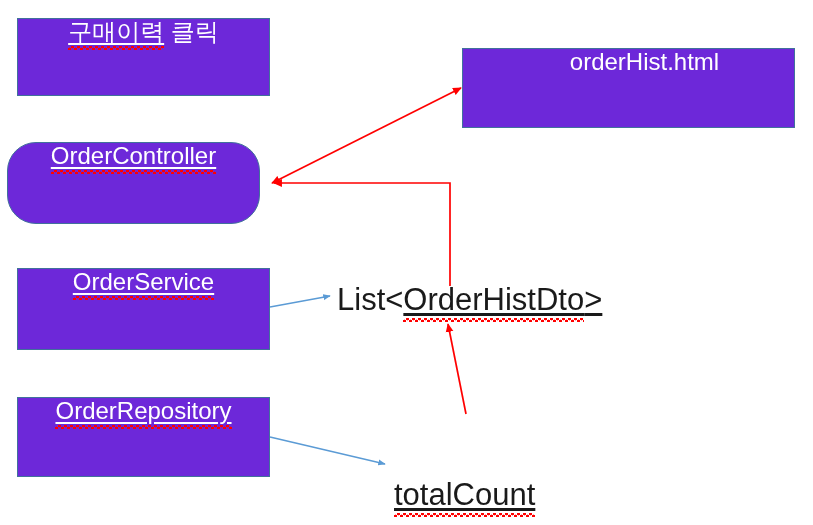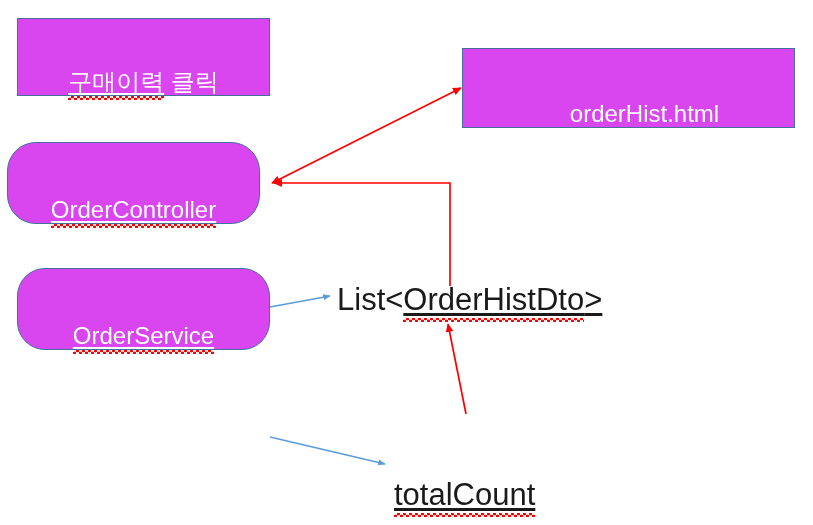--- a/index.html
+++ b/index.html
@@ -11,24 +11,24 @@
     position: relative;
     width: 813px;
     height: 525px;
     background: #ffffff;
     overflow: hidden;
     font-family: "Liberation Sans", sans-serif;
   }
   .node-box {
     position: absolute;
     box-sizing: border-box;
-    background: #d946ef;
+    background: #6d28d9;
     border: 1px solid #41719C;
     display: flex;
-    align-items: flex-end;
+    align-items: flex-start;
     justify-content: center;
   }
   .node-label {
     color: #ffffff;
     font-size: 24px;
     line-height: 1.1;
     white-space: nowrap;
     text-align: center;
   }
   .u-white {
@@ -108,24 +108,27 @@
   <div class="node-box" style="left:17px; top:18px; width:253px; height:78px;">
     <span class="node-label">
       <span class="sq u-white">구매이력</span><span> 클릭</span>
     </span>
   </div>
 
   <div class="node-box" style="left:7px; top:142px; width:253px; height:82px;border-radius:29px;">
     <span class="node-label sq u-white">OrderController</span>
   </div>
 
-  <div class="node-box" style="left:17px; top:268px; width:253px; height:82px;border-radius:28px;">
+  <div class="node-box" style="left:17px; top:268px; width:253px; height:82px;">
     <span class="node-label sq u-white">OrderService</span>
   </div>
 
+  <div class="node-box" style="left:17px; top:397px; width:253px; height:80px;">
+    <span class="node-label sq u-white">OrderRepository</span>
+  </div>
 
   <div class="node-box" style="left:462px; top:48px; width:333px; height:80px;padding-left:32px;">
     <span class="node-label">orderHist.html</span>
   </div>
 
   <div class="free-label" style="left:337px; top:283px;">
     <span>List&lt;</span><span class="sq u-black">OrderHistDto</span><span class="u-black">&gt;</span>
   </div>
 
 

